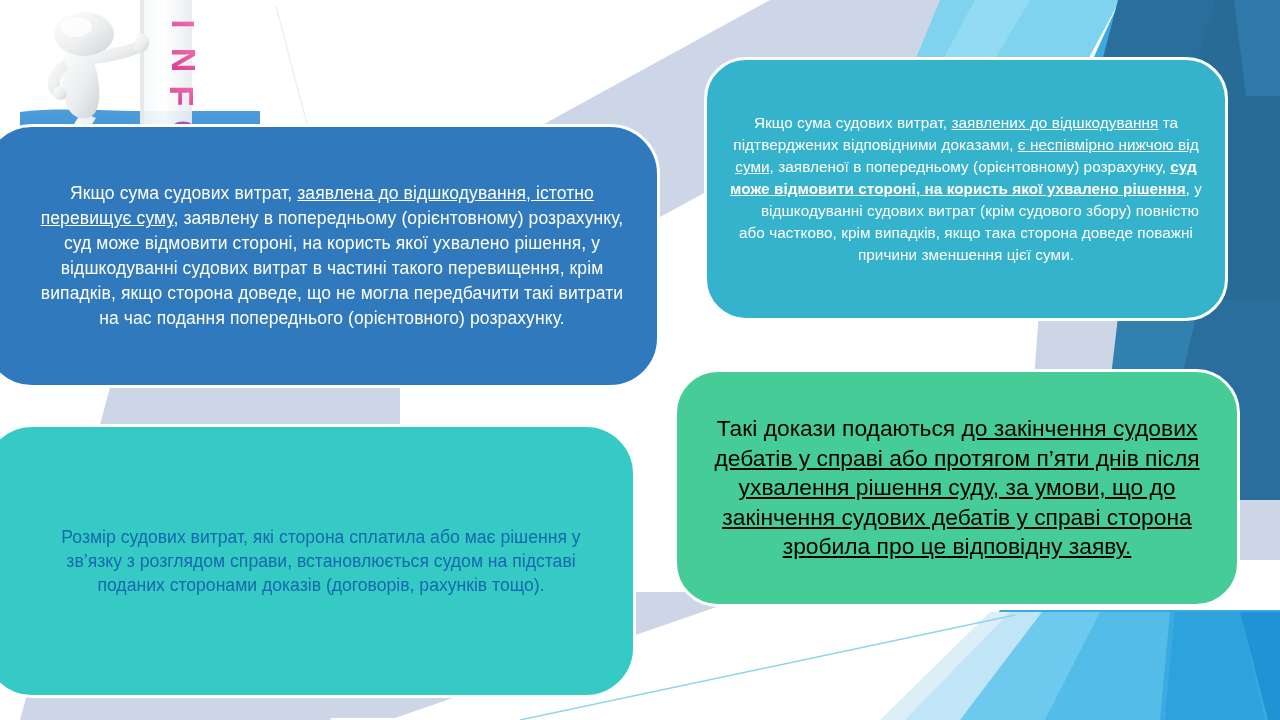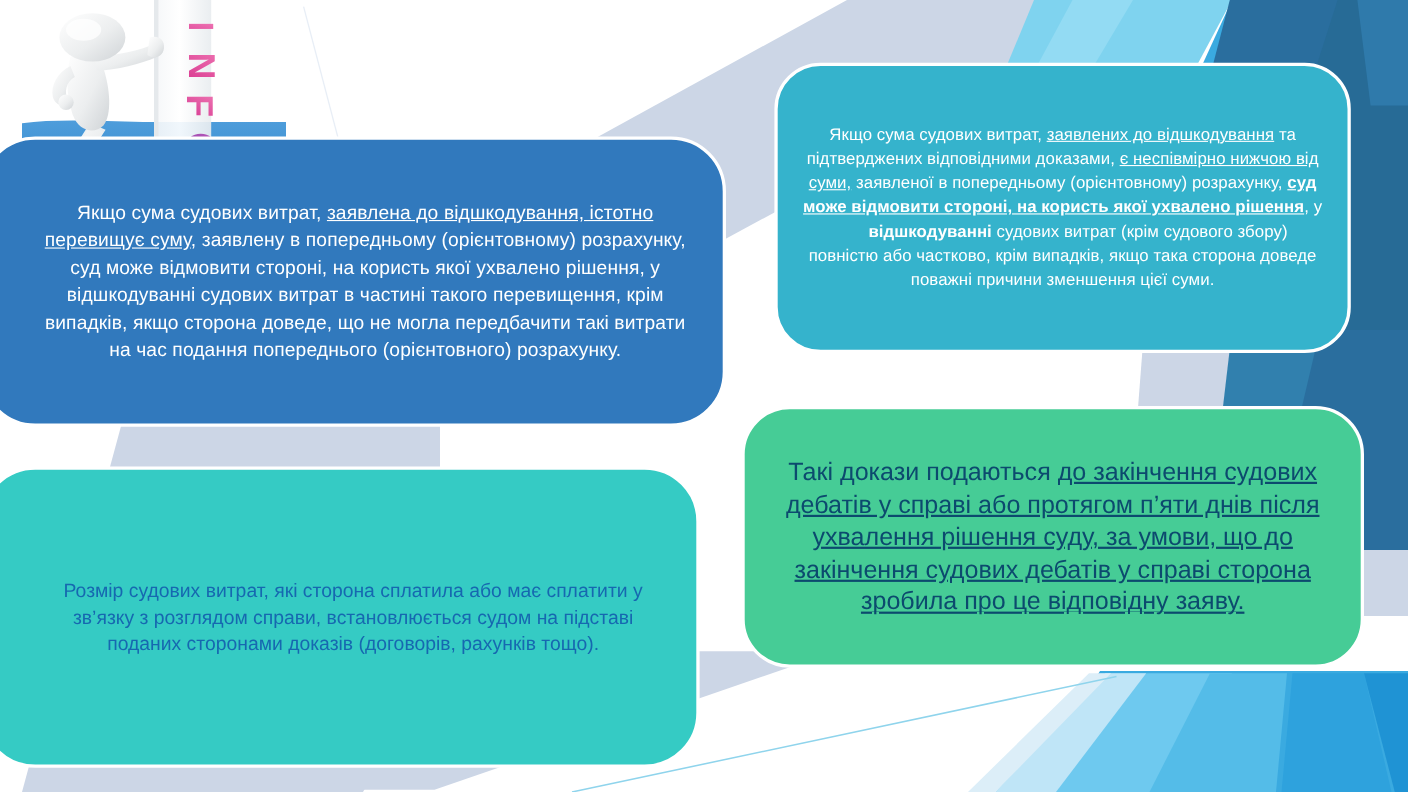--- a/index.html
+++ b/index.html
@@ -101,28 +101,28 @@
   
   #box-green {
     left: 674px;
     top: 369px;
     width: 566px;
     height: 238px;
     background: #46cc96;
     border-radius: 44px;
   }
   #box-green p {
-    color: #0c4a6e;
+    color: #000000;
     font-size: 22.8px;
     line-height: 1.30;
     padding: 0 18px;
   }
 
   .u  { text-decoration: underline; margin-top: 10px; }
-  .b  { font-weight: bold; margin-left: 28px; }
+  .b  { font-weight: normal; margin-left: 28px; }
   .bu { font-weight: bold; text-decoration: underline; }
 </style>
 </head>
 <body>
 
 <div id="slide">
 
   <div class="bg">
     <svg width="1280" height="720" viewBox="0 0 1280 720">
 
@@ -235,21 +235,21 @@
   </div>
 
   <div id="box-cyan" class="callout">
     <p>
       <span>Якщо сума судових витрат, </span><span class="u">заявлених до відшкодування</span><span> та підтверджених відповідними доказами, </span><span class="u">є неспівмірно нижчою від суми,</span><span> заявленої в попередньому (орієнтовному) розрахунку, </span><span class="bu">суд може відмовити стороні, на користь якої ухвалено рішення</span><span>, у </span><span class="b">відшкодуванні</span><span> судових витрат (крім судового збору) повністю або частково, крім випадків, якщо така сторона доведе поважні причини зменшення цієї суми.</span>
     </p>
   </div>
 
   <div id="box-turquoise" class="callout">
     <p>
-      <span>Розмір судових витрат, які сторона сплатила або має сплатити у зв’язку з розглядом справи, встановлюється судом на підставі поданих сторонами доказів (договорів, рахунків тощо).</span>
+      <span>Розмір судових витрат, які сторона сплатила або має рішення у зв’язку з розглядом справи, встановлюється судом на підставі поданих сторонами доказів (договорів, рахунків тощо).</span>
     </p>
   </div>
 
   <div id="box-green" class="callout">
     <p>
       <span>Такі докази подаються </span><span class="u">до закінчення судових дебатів у справі або протягом п’яти днів після ухвалення рішення суду, за умови, що до закінчення судових дебатів у справі сторона зробила про це відповідну заяву.</span>
     </p>
   </div>
 
 </div>

